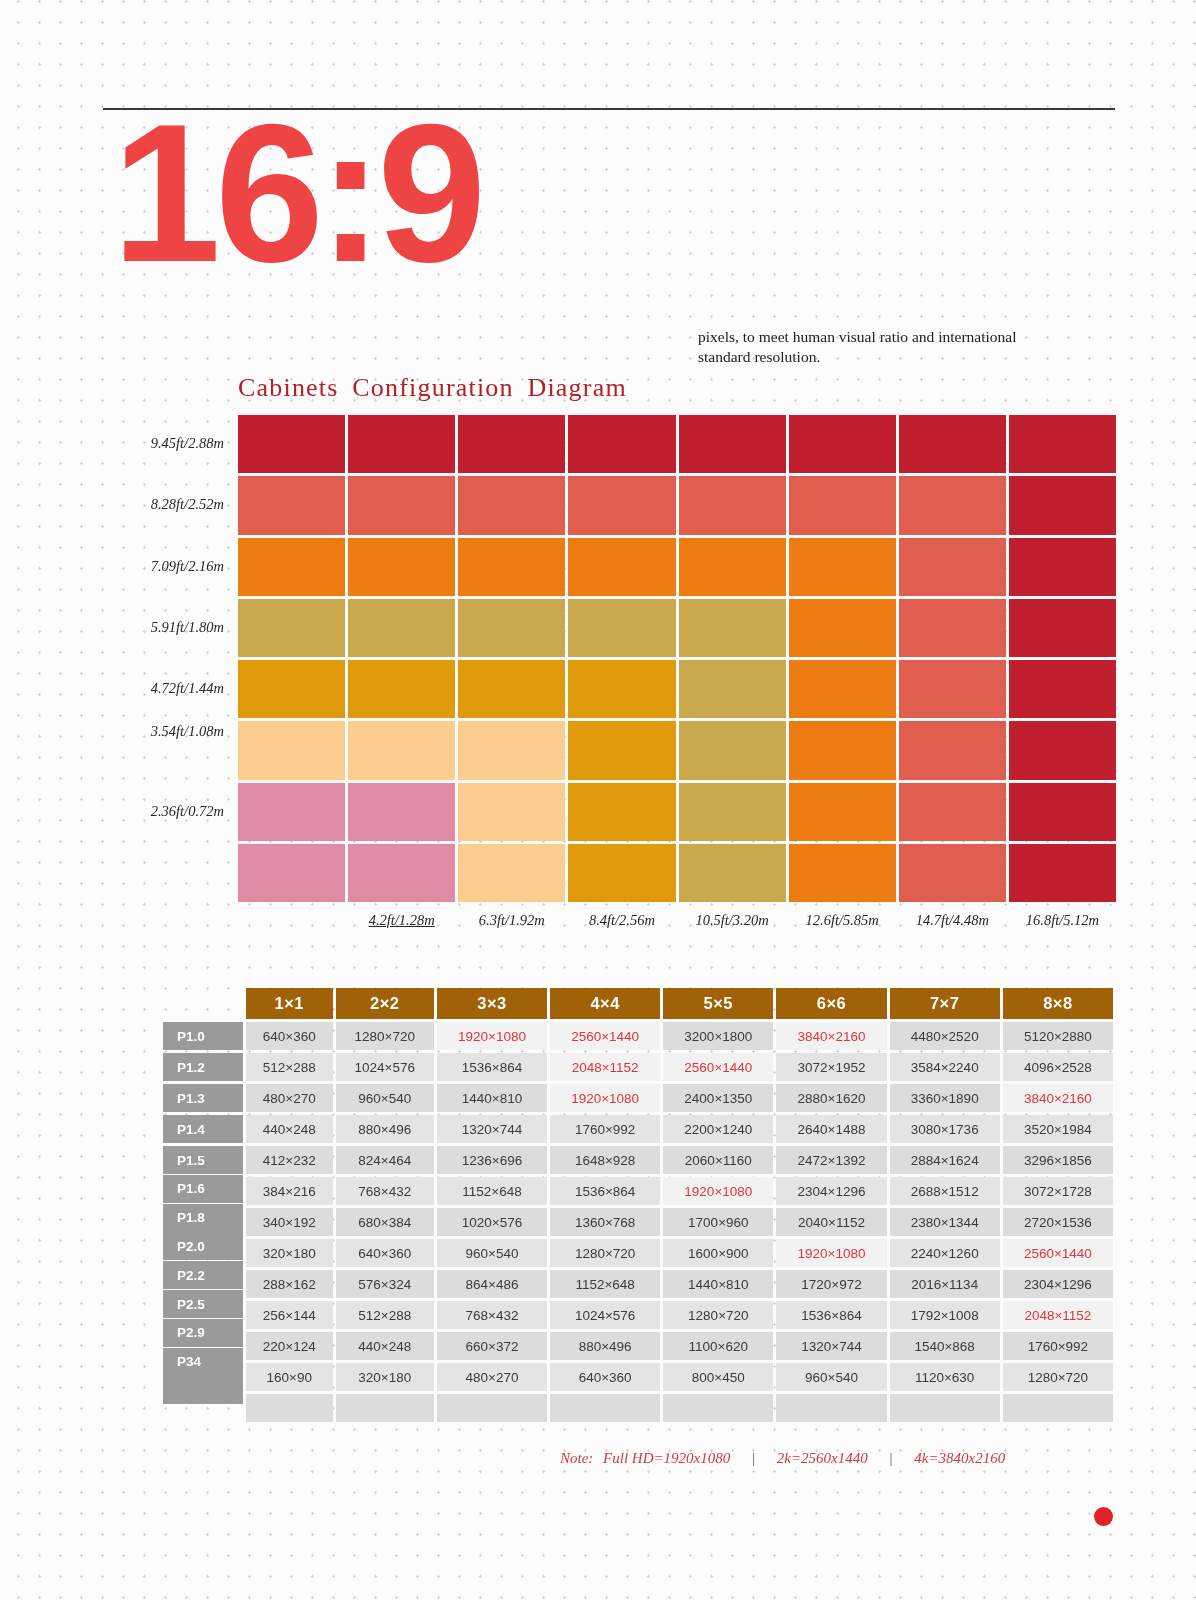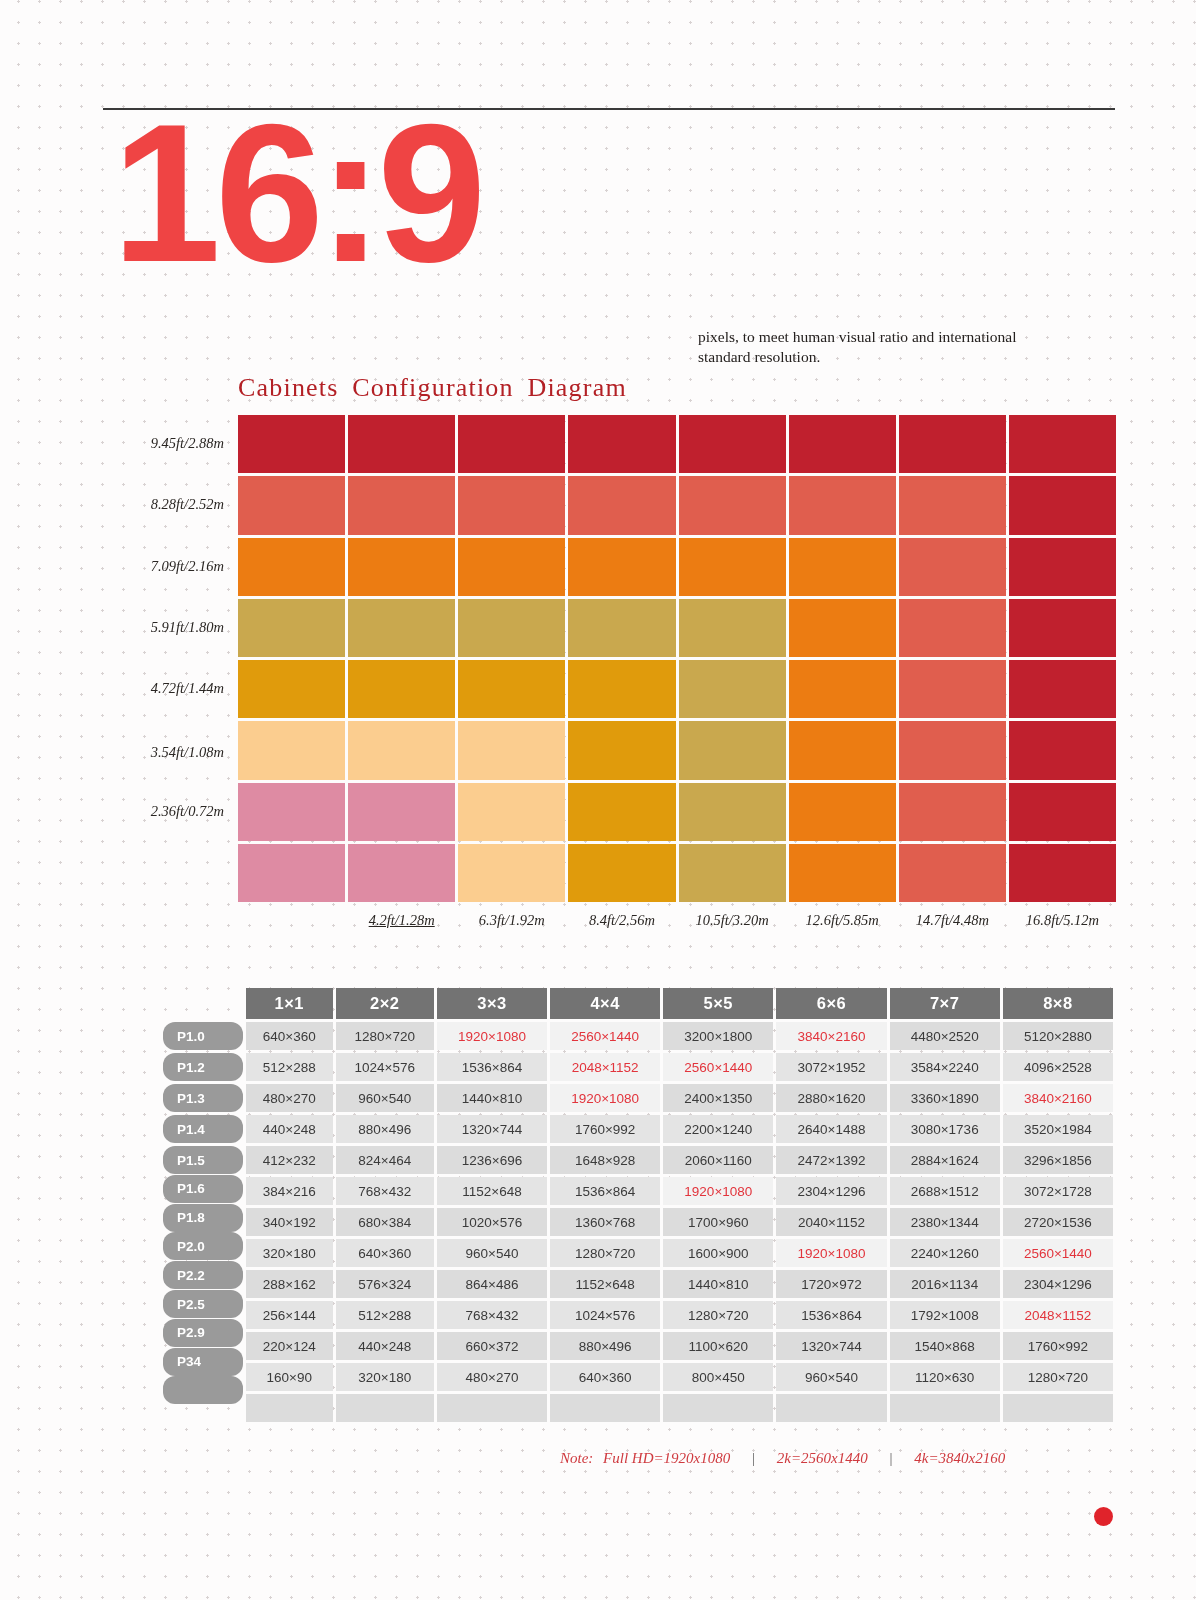--- a/index.html
+++ b/index.html
@@ -79,37 +79,36 @@
   
   #res-table {
     position:absolute; left:160px; top:985px;
     width:956px;
     border-collapse:separate;
     border-spacing:3px;
     font-family:"Liberation Sans", sans-serif;
   }
   #res-table th.corner { width:80px; background:transparent; border:0; }
   #res-table th.colhead {
-    background:#737373;
+    background:#a16207;
     color:#ffffff;
     font-size:16.5px;
     font-weight:bold;
     height:31px;
     letter-spacing:0.5px;
   }
   #res-table th.rowhead {
     background:#9a9a9a;
     color:#ffffff;
     font-size:13.5px;
     font-weight:bold;
     text-align:left;
     padding-left:14px;
     height:28px;
     width:80px;
-    border-radius:12px;
   }
   #res-table td {
     height:28px;
     text-align:center;
     font-size:13.5px;
     color:#3b3b3b;
     background:#dcdcdc;
     white-space:nowrap;
   }
   #res-table td.hi { color:#e2343c; background:#f2f2f2; }
@@ -142,21 +141,21 @@
 <div id="intro-text">pixels, to meet human visual ratio and international standard resolution.</div>
 
 <div id="diagram-title">Cabinets  Configuration  Diagram</div>
 
 <div class="ylabels">
     <span style="top: 20.125px;">9.45ft/2.88m</span>
     <span style="top: 81.375px;">8.28ft/2.52m</span>
     <span style="top: 142.625px;">7.09ft/2.16m</span>
     <span style="top: 203.875px;">5.91ft/1.80m</span>
     <span style="top: 265.125px;">4.72ft/1.44m</span>
-    <span style="top: 329px; text-align: center;">3.54ft/1.08m</span>
+    <span style="top: 308px; text-align: center;">3.54ft/1.08m</span>
     <span style="top: 387.625px;">2.36ft/0.72m</span>
   </div>
 
 <div id="grid-wrap">
   <div id="cab-grid">
       <div style="background: rgb(192, 32, 46);"></div>
       <div style="background: rgb(192, 32, 46);"></div>
       <div style="background: rgb(192, 32, 46);"></div>
       <div style="background: rgb(192, 32, 46);"></div>
       <div style="background: rgb(192, 32, 46);"></div>

